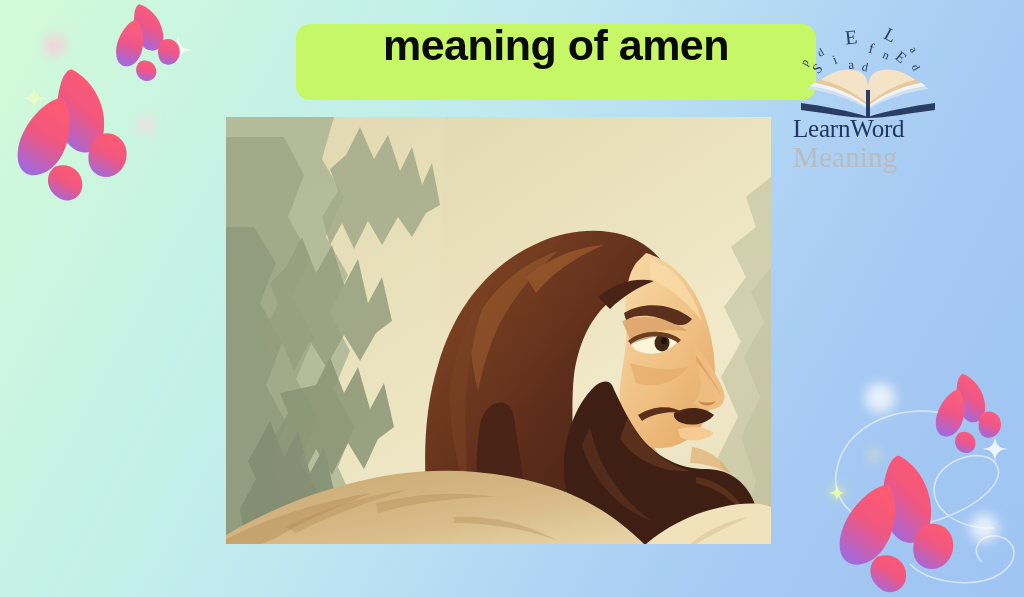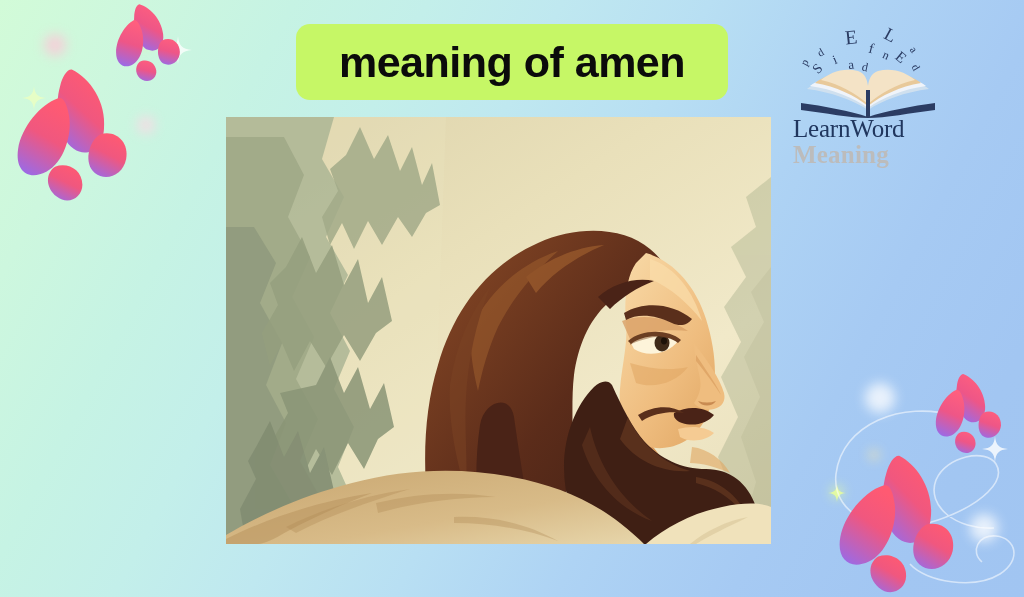--- a/index.html
+++ b/index.html
@@ -42,26 +42,25 @@
     border-radius: 50%;
     filter: blur(6px);
     pointer-events: none;
   }
 
   
   #title-banner {
     position: absolute;
     left: 296px;
     top: 24px;
-    width: 432px;
+    width: 520px;
     height: 76px;
     background: #c6f766;
     border-radius: 14px;
     display: flex;
-    align-items: center;
     justify-content: center;
     box-shadow: 0 0 0 0 rgba(0,0,0,0);
   }
   #title-text {
     font-family: "Liberation Sans", sans-serif;
     font-weight: bold;
     font-size: 43px;
     line-height: 1;
     color: #0b0b0b;
     letter-spacing: -0.5px;
@@ -104,25 +103,24 @@
   }
   #logo-line1 {
     font-family: "Liberation Serif", serif;
     font-size: 25px;
     color: #20365e;
     line-height: 1.05;
     letter-spacing: -0.2px;
   }
   #logo-line2 {
     font-family: "Liberation Serif", serif;
-    font-size: 25px;
+    font-size: 29px;
     color: #bcbcbc;
     line-height: 1.05;
     letter-spacing: 0.2px;
-    font-weight: bold;
   }
 
   
   #illustration {
     position: absolute;
     left: 226px;
     top: 117px;
     width: 545px;
     height: 427px;
     overflow: hidden;

